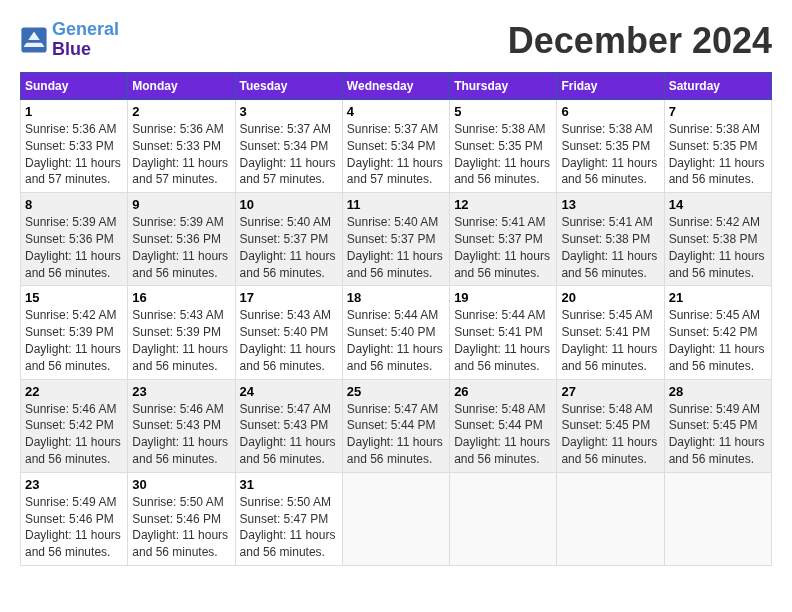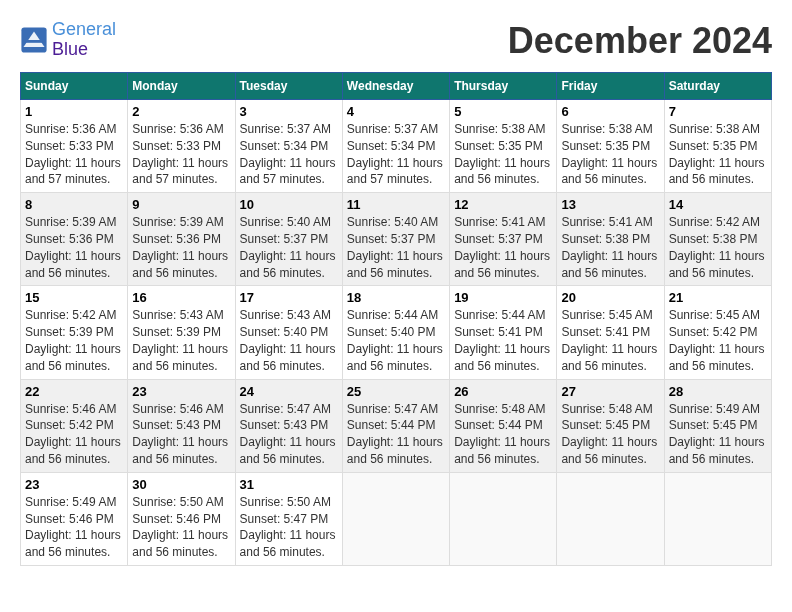--- a/index.html
+++ b/index.html
@@ -16,21 +16,21 @@
       align-items: flex-start;
       margin-bottom: 10px;
     }
     .logo {
       display: flex;
       align-items: center;
       gap: 4px;
     }
     .logo-text {
       font-size: 18px;
-      font-weight: normal;
+      font-weight: bold;
       color: #333;
       line-height: 1.1;
     }
     .logo-text span { color: #4a90d9; }
     .logo-icon {
       width: 28px;
       height: 28px;
     }
     .title-block {
       text-align: center;
@@ -43,21 +43,21 @@
     .subtitle {
       font-size: 14px;
       color: #555;
     }
     table {
       width: 100%;
       border-collapse: collapse;
       font-size: 10px;
     }
     thead tr th {
-      background-color: #0f766e;
+      background-color: #6d28d9;
       color: #fff;
       padding: 6px 4px;
       text-align: left;
       font-size: 12px;
       font-weight: bold;
       border: 1px solid #2a5aa0;
     }
     tbody tr {
       border-bottom: 1px solid #ccc;
     }

